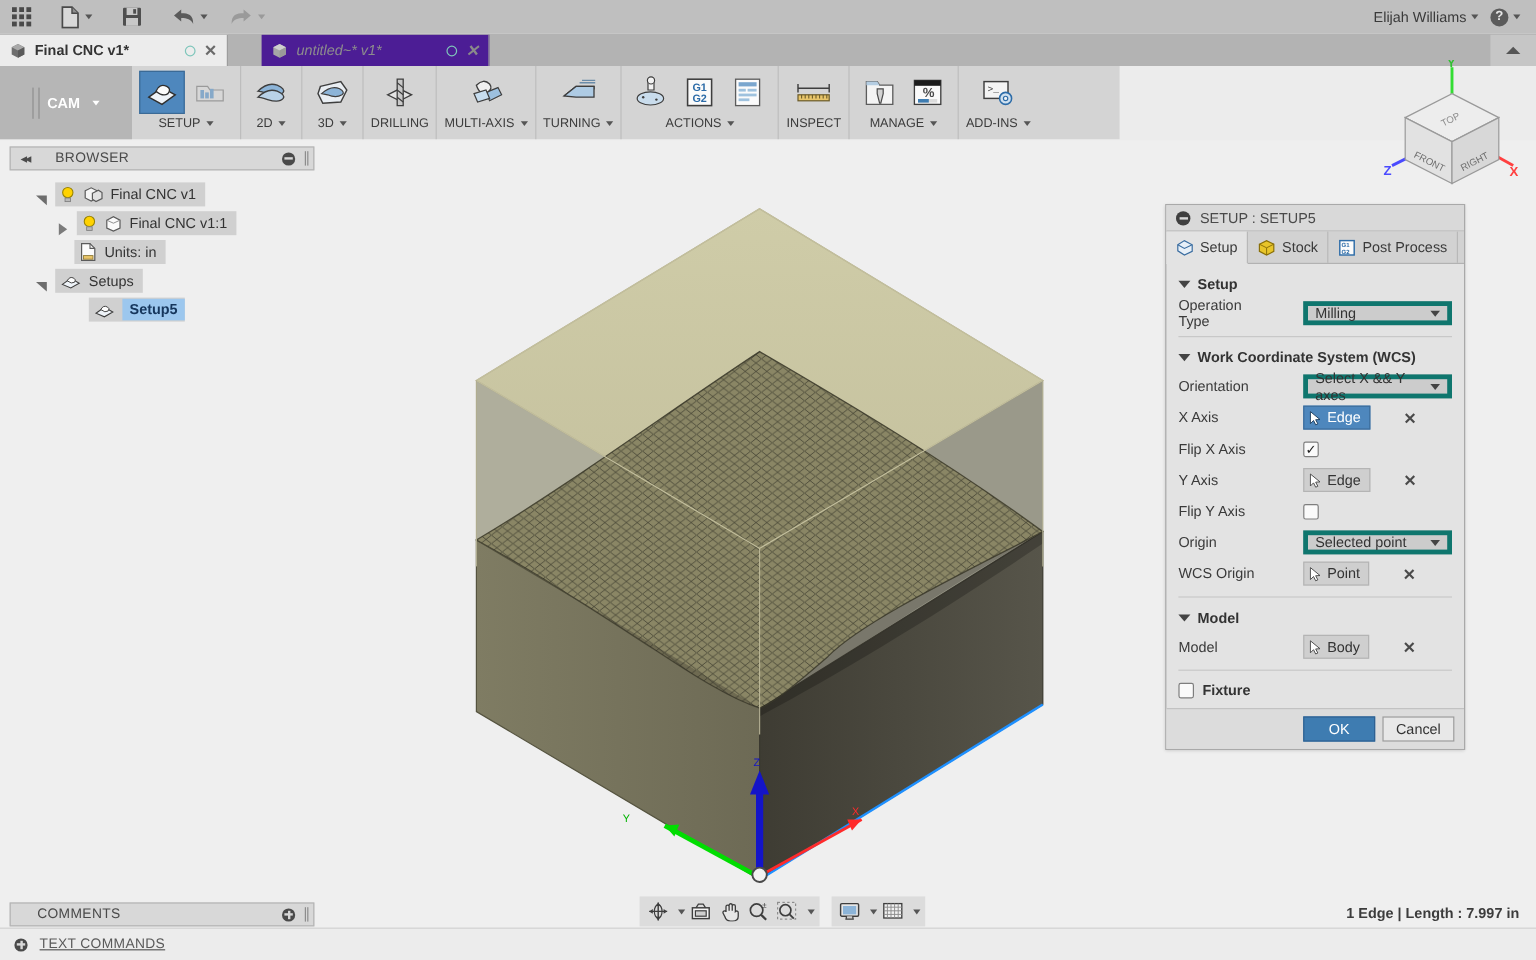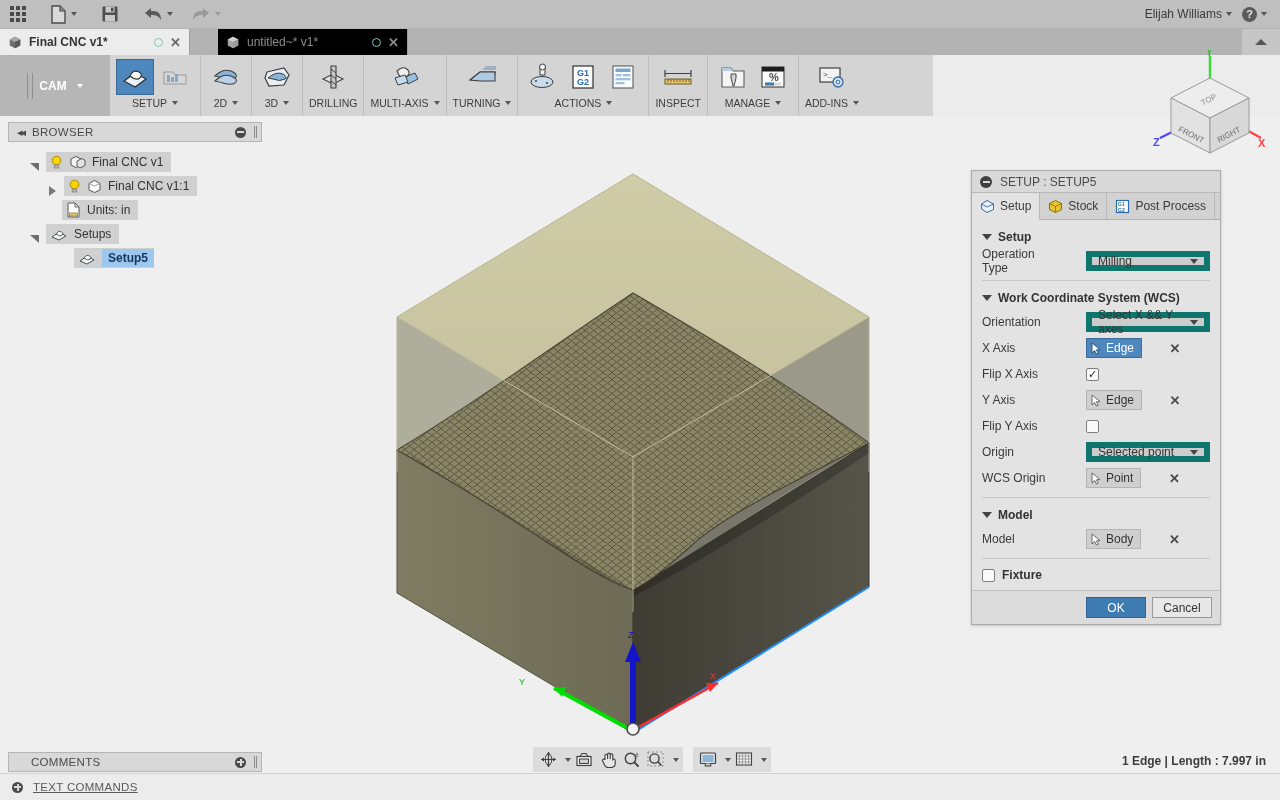--- a/index.html
+++ b/index.html
@@ -42,21 +42,21 @@
   .tabbar {
     position: absolute; left: 0; top: 28px; width: 1280px; height: 27px;
     background: #b3b3b3; display: flex; align-items: flex-end; gap: 28px;
   }
   .doctab {
     height: 26px; display: flex; align-items: center; gap: 7px;
     padding: 0 8px 0 8px; min-width: 190px; position: relative;
     border-right: 1px solid #9d9d9d; cursor: default;
   }
   .doctab.active { background: #ececec; }
-  .doctab.inactive { background: #000000; }
+  .doctab.inactive { background: #4c1d95; font-style: italic; }
   .doctab .tlabel { font-size: 12px; font-weight: bold; flex: 1 1 auto; }
   .doctab.active .tlabel { color: #333; }
   .doctab.inactive .tlabel { color: #8d8d8d; font-weight: normal; }
   .tab-cube { width: 14px; height: 14px; }
   .dot-o { width: 9px; height: 9px; border: 1.6px solid #7fc6bb; border-radius: 50%; }
   .tab-x { font-size: 13px; font-weight: bold; color: #6a6a6a; line-height: 1; }
   .doctab.inactive .tab-x { color: #8a8a8a; }
   .tabbar-right { margin-left: auto; width: 38px; height: 26px;
                   background: #c6c6c6; display:flex; align-items:center;
                   justify-content:center; }
@@ -93,21 +93,21 @@
             gap: 3px; margin-top: 2px; white-space: nowrap; }
   .rlabel .caret { border-top-width: 4px; border-left-width: 3px;
                    border-right-width: 3px; margin-left: 2px; }
 
   
   .browser-head {
     position: absolute; left: 8px; top: 122px; width: 254px; height: 20px;
     background: #d8d8d8; border: 1px solid #b5b5b5;
     display: flex; align-items: center; gap: 8px; padding: 0 4px 0 8px;
   }
-  .browser-head .btitle { font-size: 11.5px; color: #4a4a4a; letter-spacing: .3px; flex:1 1 auto;}
+  .browser-head .btitle { font-size: 11.5px; color: #4a4a4a; letter-spacing: .3px; flex:1 1 auto;margin-left:14px;}
   .dbl-left { color: #4b4b4b; font-size: 11px; letter-spacing: -2px; }
   .minus-circle { width: 11px; height: 11px; border-radius: 50%; background: #4a4a4a;
                   position: relative; }
   .minus-circle::after { content:""; position:absolute; left:2px; top:4.5px;
                   width:7px; height:2px; background:#d8d8d8; }
   .vgrip { width: 3px; height: 12px; border-left: 1px solid #8d8d8d;
            border-right: 1px solid #8d8d8d; }
 
   .tree { position: absolute; left: 8px; top: 148px; width: 260px; }
   .trow { display: flex; align-items: flex-end; height: 24px; gap: 4px;
@@ -154,21 +154,21 @@
   .dlg-tab.active { background: #e3e3e3; border-bottom: 1px solid #e3e3e3;
                     margin-bottom: -1px; }
   .dlg-body { padding: 6px 0 0 0; }
   .sec-head { display: flex; align-items: center; gap: 6px; padding: 4px 10px 4px 10px;
               font-size: 12px; font-weight: bold; color: #333; }
   .sec-tri { width:0;height:0;border-left:5px solid transparent;
              border-right:5px solid transparent;border-top:6px solid #444; }
   .frow { display: flex; align-items: center; height: 26px; padding: 0 10px; gap: 24px; }
   .flabel { width: 80px; font-size: 12px; color: #3a3a3a; flex: none; }
   .fselect {
-    flex: 1 1 auto; height: 20px; background: #cccccc; border: 6px solid #0f766e;
+    flex: 1 1 auto; height: 20px; background: #cccccc; border: 4px solid #0f766e;
     display: flex; align-items: center; padding: 0 6px; font-size: 12px; color: #333;
     cursor: default;
   }
   .fselect .caret { margin-left: auto; border-top-color: #444; }
   .pickbtn {
     height: 20px; min-width: 54px; display: flex; align-items: center; gap: 4px;
     padding: 0 7px 0 4px; font-size: 12px; border: 1px solid #b4b4b4;
     background: #cfcfcf; color: #333; cursor: default;
   }
   .pickbtn.active { background: #4e87bd; border-color: #3d6d9c; color: #fff; }

